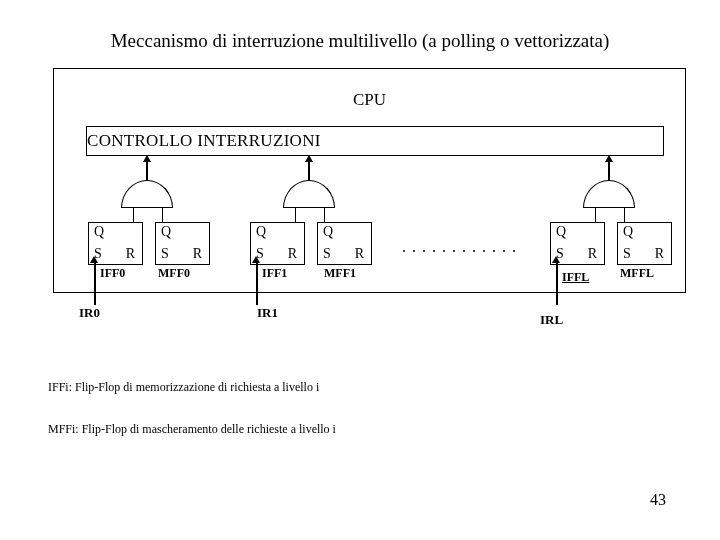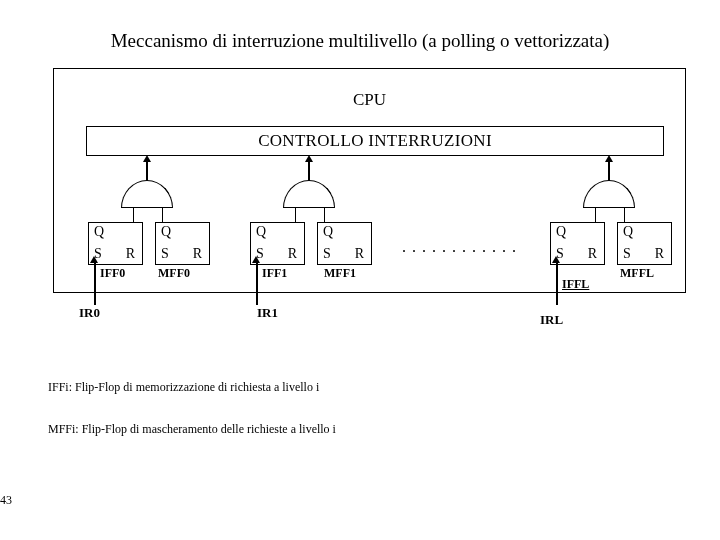--- a/index.html
+++ b/index.html
@@ -47,21 +47,21 @@
 
   
   #control-box {
     left: 86px; top: 126px;
     width: 578px; height: 30px;
     border: 1.3px solid #000000;
     box-sizing: border-box;
     background: #ffffff;
     display: flex;
     align-items: center;
-    justify-content: center;
+    justify-content: flex-start;
   }
   #control-box .lbl {
     font-size: 17px;
     line-height: 20px;
     letter-spacing: 0.3px;
   }
 
   
   .gate-group { top: 0; left: 0; }
 
@@ -160,21 +160,22 @@
     line-height: 22px;
     white-space: nowrap;
   }
   #legend-iff { top: 376px; }
   #legend-mff { top: 418px; text-align: right; }
 
   
   #page-number {
     left: 0; top: 492px;
     width: 666px;
-    font-size: 12px;
+    text-align: right;
+    font-size: 16px;
     line-height: 16px;
   }
 </style>
 </head>
 <body>
 
 <div class="abs" id="slide-title">Meccanismo di interruzione multilivello (a polling o vettorizzata)</div>
 
 <div class="abs" id="cpu-frame"></div>
 
@@ -261,21 +262,21 @@
     <span class="ff-s">S</span>
     <span class="ff-r">R</span>
   </div>
 
   <div class="abs ff-box" style="left:617px; top:222px;">
     <span class="ff-q">Q</span>
     <span class="ff-s">S</span>
     <span class="ff-r">R</span>
   </div>
 
-  <div class="abs ff-name" style="left:562px; top:276px;text-decoration:underline;">IFFL</div>
+  <div class="abs ff-name" style="left:562px; top:269px;text-decoration:underline;">IFFL</div>
   <div class="abs ff-name" style="left:620px; top:265px;">MFFL</div>
 
   <div class="abs ir-arrow" style="left:552px; top:256px;"></div>
   <div class="abs ir-line" style="left:555.5px; top:262px; height:43px;"></div>
   <div class="abs ir-label" style="left:540px; top:312px;">IRL</div>
 </div>
 
 <div class="abs legend" id="legend-iff">IFFi: Flip-Flop di memorizzazione di richiesta a livello i</div>
 
 <div class="abs legend" id="legend-mff">MFFi: Flip-Flop di mascheramento delle richieste a livello i</div>

